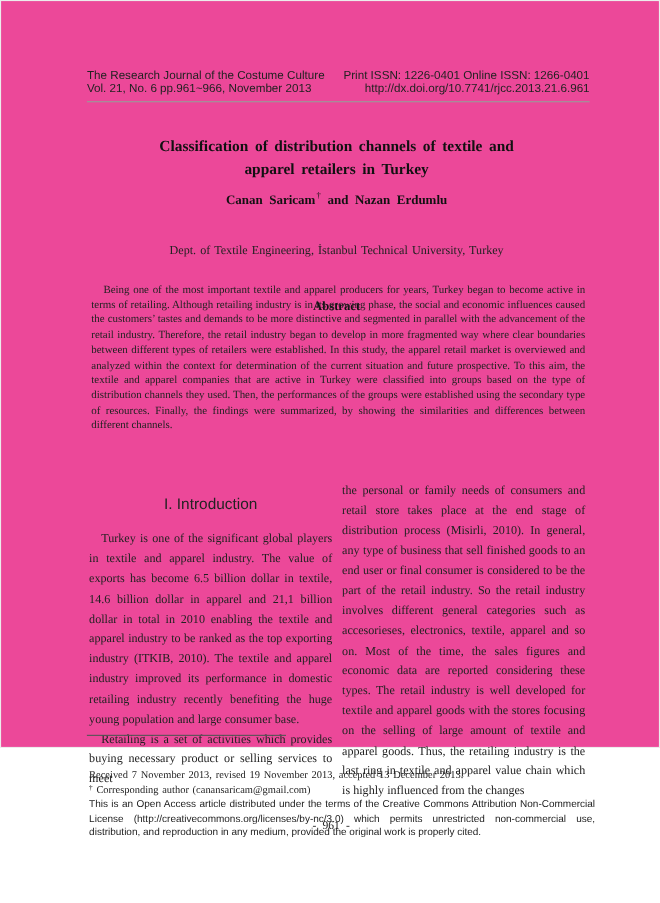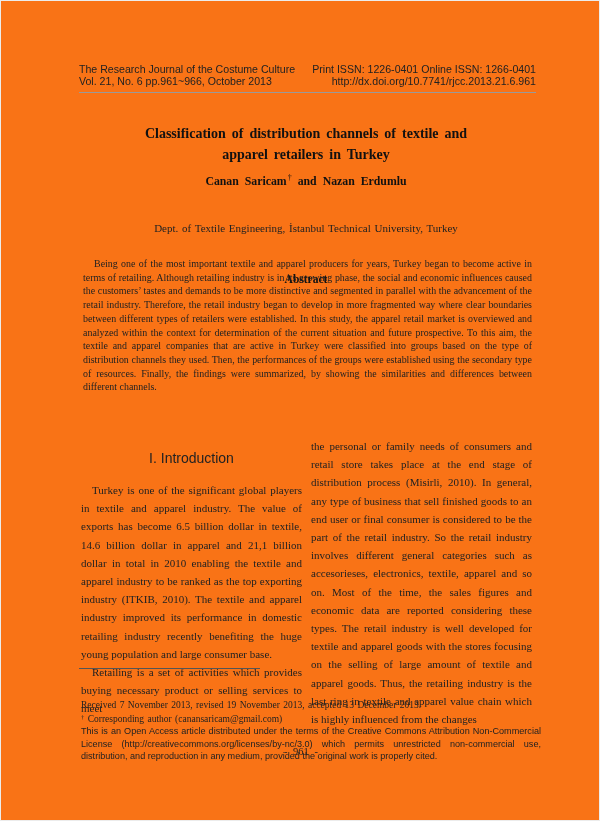--- a/index.html
+++ b/index.html
@@ -1,20 +1,20 @@
 <!DOCTYPE html>
 <html><head>
 <meta charset="utf-8">
 <style>
   * { margin: 0; padding: 0; box-sizing: border-box; }
   html, body { width: 600px; height: 821px; background: #ffffff; overflow: hidden; }
   body { position: relative; }
   .page {
-    position: absolute; left: 0; top: 0; width: 600px; height: 821px;
-    border: 1px solid #ececec; background: #f97316;
+    position: absolute; left: 0; top: 0; width: 600px; height: 680px;
+    border: 1px solid #ececec; background: #ec4899;
   }
   .header {
     position: absolute; left: 78px; top: 62px; width: 457px;
     font-family: "Liberation Sans", sans-serif; font-size: 10.6px; color: #222; line-height: 12px;
   }
   .header .row { display: flex; justify-content: space-between; white-space: nowrap; }
   .header-rule {
     position: absolute; left: 78px; top: 91px; width: 457px; height: 0;
     border-top: 1px solid #9a9a9a;
   }
@@ -76,21 +76,21 @@
 <body>
 
 <div class="page">
 
   <div class="header">
     <div class="row">
       <span>The Research Journal of the Costume Culture</span>
       <span>Print ISSN: 1226-0401 Online ISSN: 1266-0401</span>
     </div>
     <div class="row">
-      <span>Vol. 21, No. 6 pp.961~966, October 2013</span>
+      <span>Vol. 21, No. 6 pp.961~966, November 2013</span>
       <span>http://dx.doi.org/10.7741/rjcc.2013.21.6.961</span>
     </div>
   </div>
   <div class="header-rule"></div>
 
   <div class="title">
     <div>Classification of distribution channels of textile and</div>
     <div>apparel retailers in Turkey</div>
   </div>
 

